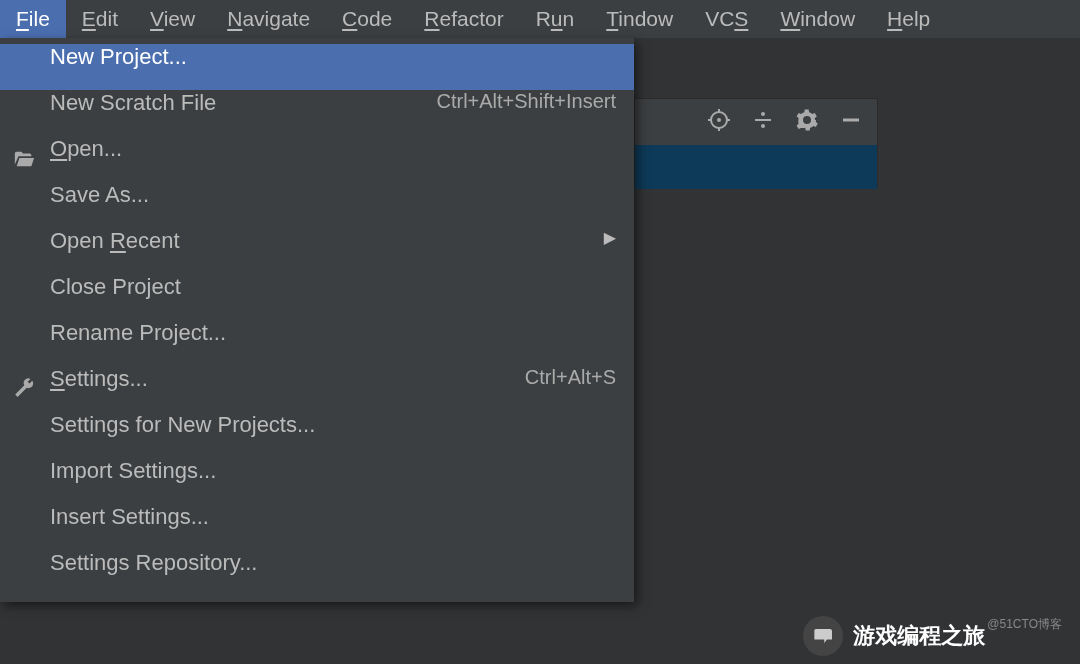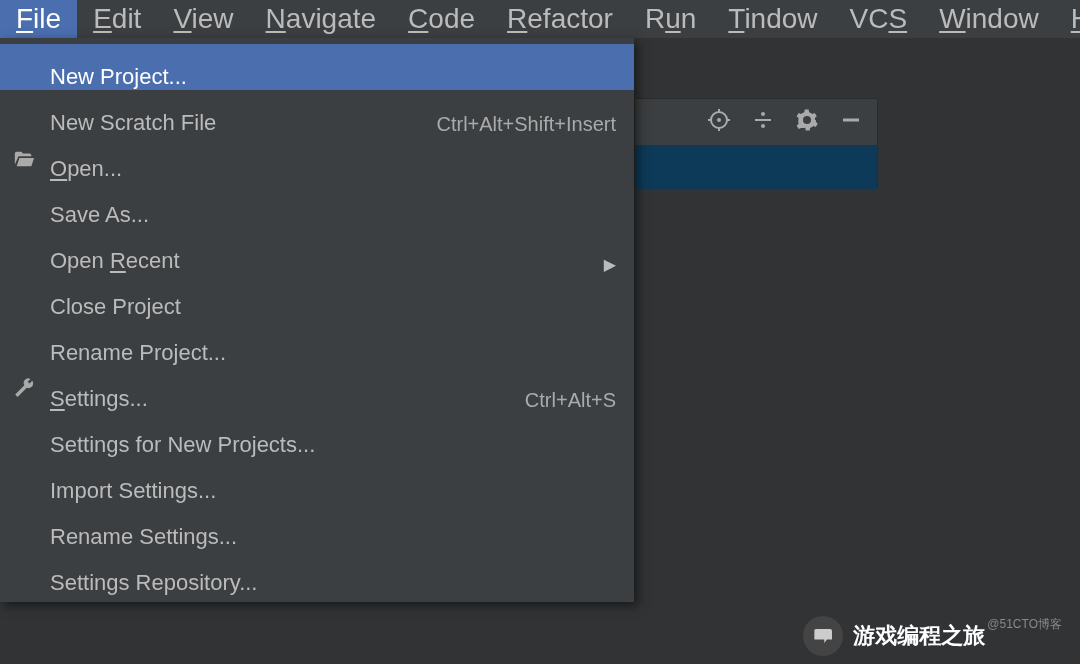--- a/index.html
+++ b/index.html
@@ -1,22 +1,22 @@
 <!DOCTYPE html>
 <html><head>
 <meta charset="utf-8">
 <style>
   * { margin:0; padding:0; box-sizing:border-box; font-family:"Segoe UI",Arial,sans-serif; }
   body { width:1080px; height:664px; background:#2b2b2b; overflow:hidden; position:relative; }
-  .menu-bar { display:flex; align-items:center; height:38px; background:#3c3f41; color:#bbb; font-size:28px; }
+  .menu-bar { display:flex; align-items:center; height:38px; background:#3c3f41; color:#bbb; font-size:21px; }
   .menu-item { padding:5px 16px; cursor:pointer; height:100%; display:flex; align-items:center; }
   .menu-item.active { background:#4b6eaf; color:#fff; }
   .ul { text-decoration:underline; text-underline-offset:3px; }
   .dropdown { position:absolute; top:38px; left:0; width:634px; background:#3c3f41; color:#bbb; box-shadow:4px 4px 10px rgba(0,0,0,.5); z-index:10; padding:6px 0; }
-  .dd-item { display:flex; align-items:flex-end; height:46px; padding:0 18px 0 50px; font-size:22px; position:relative; cursor:pointer; }
+  .dd-item { display:flex; align-items:flex-start; height:46px; padding:0 18px 16px 50px; font-size:22px; position:relative; cursor:pointer; }
   .dd-item.hl { background:#4b6eaf; color:#fff; }
   .dd-shortcut { margin-left:auto; font-size:20px; color:#aaa; }
   .dd-icon { position:absolute; left:12px; top:50%; transform:translateY(-50%); width:24px; height:24px; display:flex; align-items:center; justify-content:center; color:#aaa; }
   .submenu-arrow { margin-left:auto; font-size:16px; color:#bbb; }
   .bg-area { position:absolute; top:38px; left:0; right:0; bottom:0; background:#313335; }
   .side-panel { position:absolute; top:98px; left:634px; width:244px; height:90px; background:#3c3f41; border:1px solid #2b2b2b; }
   .sp-toolbar { display:flex; align-items:center; justify-content:flex-end; gap:20px; padding:8px 14px; height:46px; }
   .sp-toolbar svg { width:24px; height:24px; fill:#aaa; }
   .sp-body { height:44px; background:#0d3a58; }
   .watermark-box { position:absolute; right:18px; bottom:8px; display:flex; flex-direction:row; align-items:flex-start; gap:2px; }
@@ -127,21 +127,21 @@
     <span><span></span><span class="ul">S</span><span>ettings...</span></span>
     <span class="dd-shortcut">Ctrl+Alt+S</span>
   </div>
   <div class="dd-item">
     <span>Settings for New Projects...</span>
   </div>
   <div class="dd-item">
     <span>Import Settings...</span>
   </div>
   <div class="dd-item">
-    <span>Rename Settings...</span>
+    <span>Insert Settings...</span>
   </div>
   <div class="dd-item">
     <span>Settings Repository...</span>
   </div>
 </div>
 
 <div class="watermark-box">
   <div class="wm-row">
     <div class="wm-bubble"></div>
     <div class="wm-text">游戏编程之旅</div>

